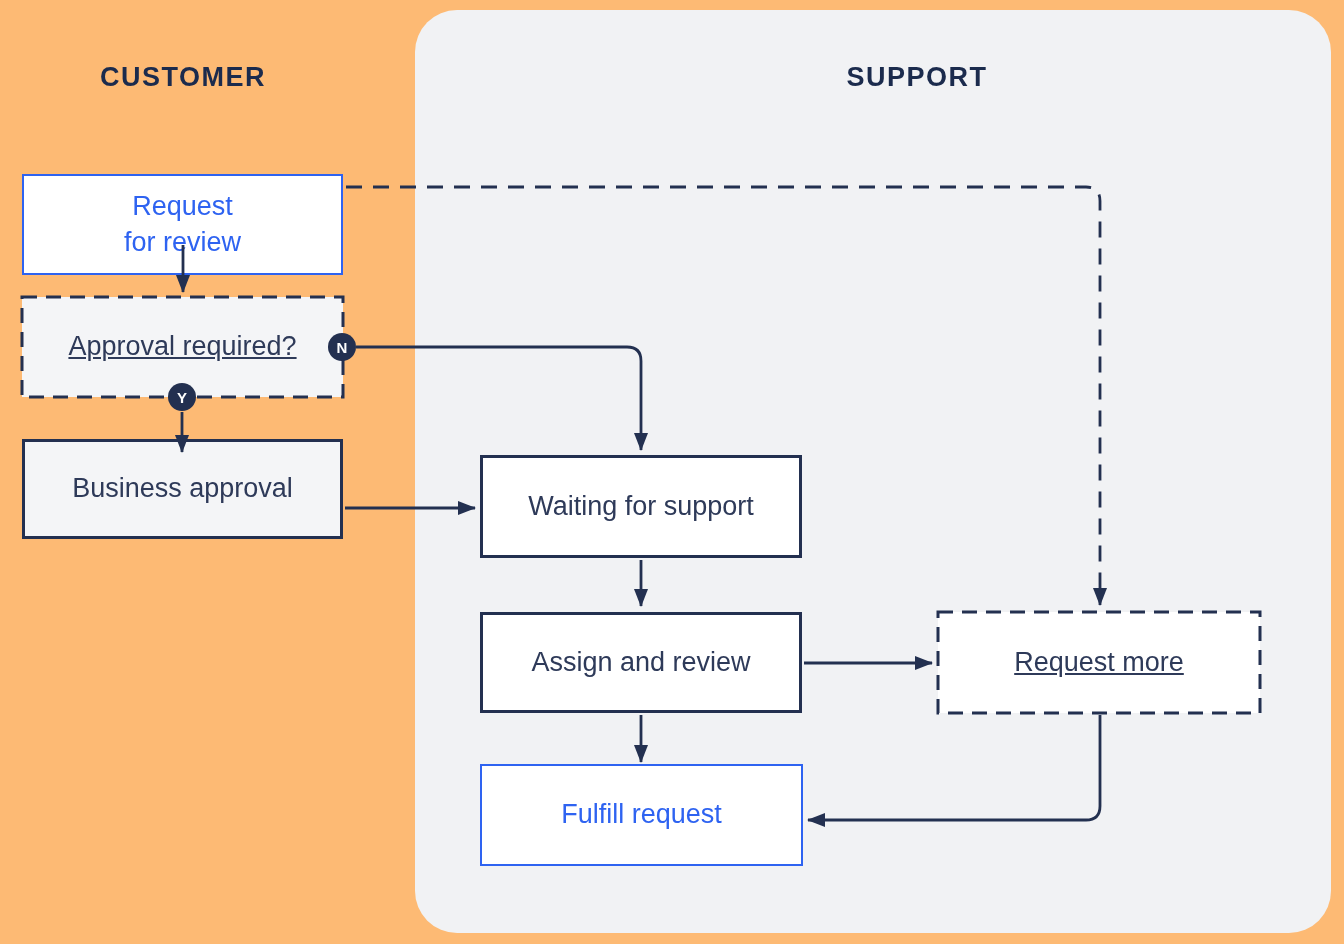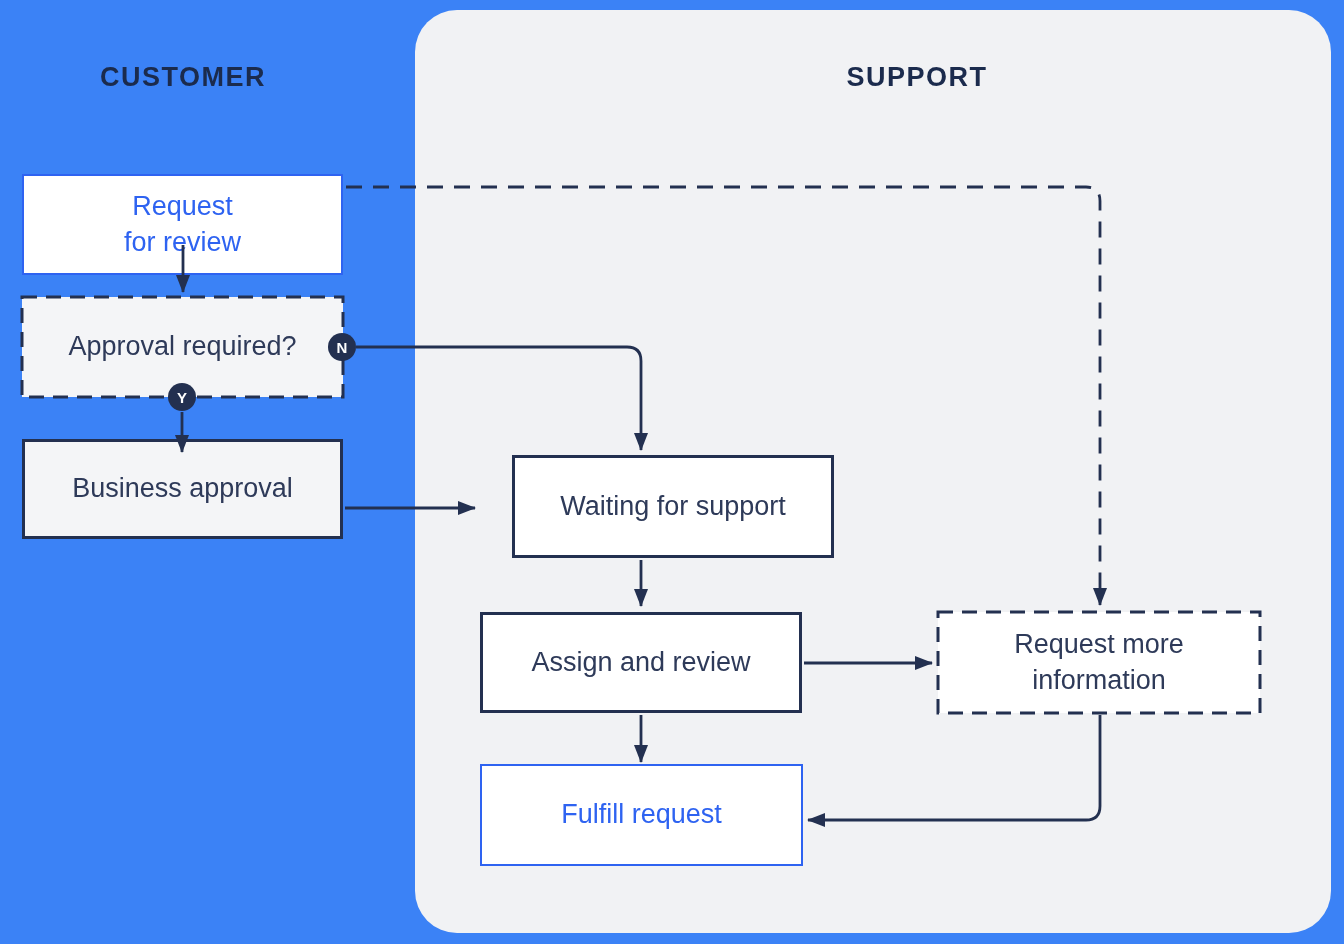--- a/index.html
+++ b/index.html
@@ -1,19 +1,19 @@
 <!DOCTYPE html>
 <html><head>
 <meta charset="utf-8">
 <style>
   html,body { margin:0; padding:0; background:#ffffff; }
   .canvas {
     position:relative;
     width:1344px; height:944px;
-    background:#3b82f6;
+    background:#fdba74;
     font-family:"Liberation Sans", sans-serif;
     overflow:hidden;
   }
   .lane-bg {
     position:absolute;
     left:415px; top:10px; width:916px; height:923px;
     background:#f1f2f4;
     border-radius:42px;
   }
   .lane-header {
@@ -28,25 +28,25 @@
     display:flex; align-items:center; justify-content:center;
     text-align:center;
     font-size:27px; font-weight:500; color:#2e3a59;
     line-height:1.3;
     box-sizing:border-box;
     background:#ffffff;
   }
   .border-navy { border:3px solid #233050; }
   .border-blue { border:2px solid #2e63f1; color:#2e63f1;margin-top:32px; }
   .fill-gray   { background:#f4f5f7; }
-  .no-border   { border:none; } 
+  .no-border   { border:none;text-decoration:underline; } 
   .node-request  { left:22px;  top:142px; width:321px; height:101px; }
   .node-approval { left:22px;  top:297px; width:321px; height:100px; }
   .node-business { left:22px;  top:439px; width:321px; height:100px; }
-  .node-waiting  { left:480px; top:455px; width:322px; height:103px;margin-left:32px; }
+  .node-waiting  { left:480px; top:455px; width:322px; height:103px; }
   .node-assign   { left:480px; top:612px; width:322px; height:101px;justify-content:center; }
   .node-pending  { left:938px; top:612px; width:322px; height:101px; }
   .node-fulfill  { left:480px; top:732px; width:323px; height:102px; }
   .edges {
     position:absolute; left:0; top:0; width:1344px; height:944px;
     pointer-events:none;
   }
   .badge {
     position:absolute;
     width:28px; height:28px; border-radius:50%;
@@ -87,21 +87,20 @@
     <div>Waiting for support</div>
   </div>
 
   <div class="node node-assign border-navy">
     <div>Assign and review</div>
   </div>
 
   <div class="node node-pending no-border">
     <div>
       <div>Request more</div>
-      <div>information</div>
     </div>
   </div>
 
   <div class="node node-fulfill border-blue">
     <div>Fulfill request</div>
   </div>
 
   <svg class="edges" viewBox="0 0 1344 944" xmlns="http://www.w3.org/2000/svg">
     <defs>
       <marker id="arrow" viewBox="0 0 20 16" markerWidth="20" markerHeight="16" refX="18" refY="8" orient="auto" markerUnits="userSpaceOnUse">

